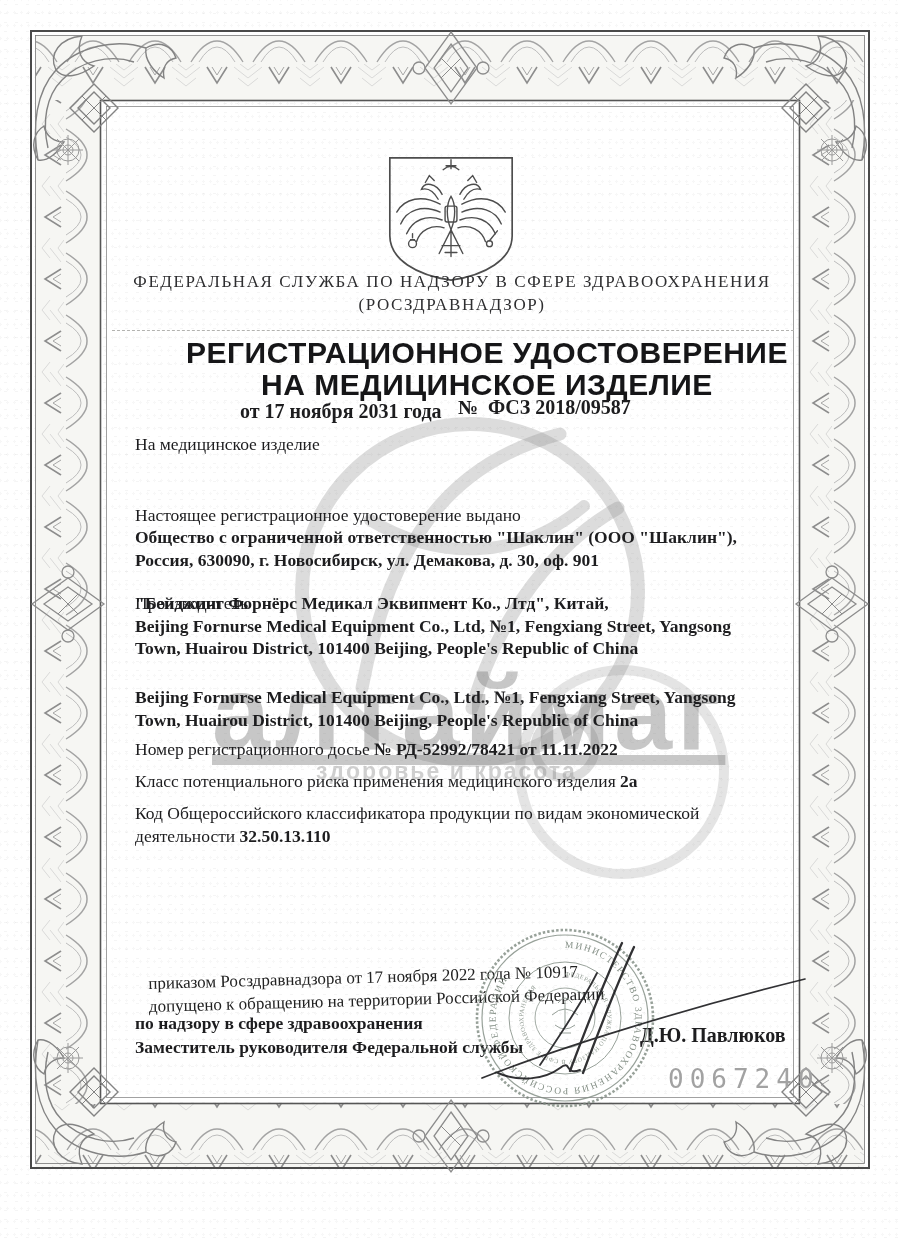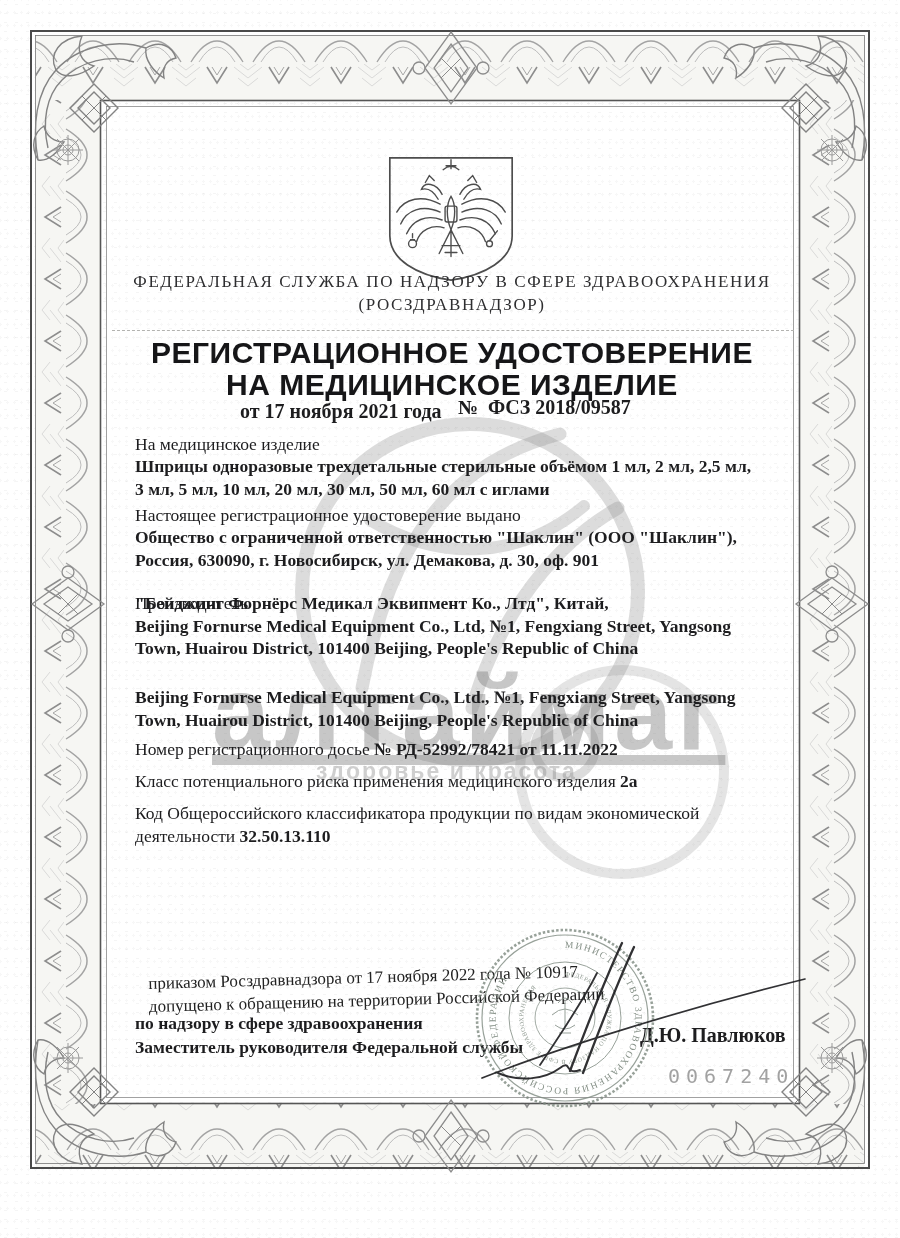--- a/index.html
+++ b/index.html
@@ -17,33 +17,33 @@
   .wm-brand{left:212px;top:654px;font-family:"Liberation Sans",sans-serif;
     font-weight:bold;font-size:104px;letter-spacing:5px;color:rgba(122,122,122,.42);text-decoration:underline;}
   .wm-tagline{left:316px;top:758px;font-family:"Liberation Sans",sans-serif;
     font-weight:bold;font-size:23px;letter-spacing:2px;color:rgba(134,134,134,.40);}
   
   .content{left:0;top:0;width:900px;height:1238px;z-index:3;}
   .center{left:108px;width:688px;text-align:center;}
   .agency{font-size:17px;letter-spacing:1.6px;color:#2e2e30;}
   .sep{left:112px;width:682px;border-top:1px dashed #b3b3b0;height:0;}
   .title{font-family:"Liberation Sans",sans-serif;font-weight:bold;font-size:30px;
-    letter-spacing:.5px;color:#161618;}
+    letter-spacing:.5px;color:#161618;margin-left:35px;}
   .date-b{font-weight:bold;font-size:20px;}
   .num{white-space:pre;}
   .para{left:135px;width:658px;font-size:17.5px;line-height:22.5px;}
   .lbl{font-weight:normal;}
   .val{font-weight:bold;}
   .preline{white-space:pre-line;}
   .order{left:148px;width:520px;font-size:17px;line-height:23px;
     transform:rotate(-1.6deg);transform-origin:left top;color:#222;}
   .signer-title{left:135px;width:480px;font-weight:bold;font-size:17.5px;line-height:23.5px;}
   .signer-name{left:640px;top:1024px;font-weight:bold;font-size:20px;text-align:right;}
   .serial{left:668px;top:1064px;font-family:"DejaVu Sans Mono",monospace;
-    font-size:20px;letter-spacing:6px;color:#a2a2a2;}
+    font-size:26px;letter-spacing:6px;color:#a2a2a2;}
   .stamp-svg{left:420px;top:903px;z-index:4;}
 </style>
 </head>
 <body>
 
 <div class="abs texture"></div>
 
 <svg class="abs border-svg" width="900" height="1238" viewBox="0 0 900 1238">
   <defs>
     <pattern id="bandH" width="62" height="64" patternUnits="userSpaceOnUse">
@@ -151,26 +151,24 @@
   </svg>
 
   <div class="abs center agency" style="top:272px">ФЕДЕРАЛЬНАЯ СЛУЖБА ПО НАДЗОРУ В СФЕРЕ ЗДРАВООХРАНЕНИЯ</div>
   <div class="abs center agency" style="top:295px">(РОСЗДРАВНАДЗОР)</div>
 
   <div class="abs sep" style="top:330px"></div>
 
   <div class="abs center title" style="top:336px">РЕГИСТРАЦИОННОЕ УДОСТОВЕРЕНИЕ</div>
   <div class="abs center title" style="top:368px">НА МЕДИЦИНСКОЕ ИЗДЕЛИЕ</div>
 
-  <div class="abs date-b" style="left:240px;top:400px">от 17 ноября 2021 года</div>
+  <div class="abs date-b" style="left:240px;top:400px">от 17 ноября 2031 года</div>
   <div class="abs date-b num" style="left:458px;top:396px">№  ФСЗ 2018/09587</div>
 
   <div class="abs para lbl" style="top:433px">На медицинское изделие</div>
-  <div class="abs para val preline" style="top:455px">Шприцы одноразовые трехдетальные стерильные объёмом 1 мл, 2 мл, 2,5 мл,
-3 мл, 5 мл, 10 мл, 20 мл, 30 мл, 50 мл, 60 мл с иглами</div>
 
   <div class="abs para lbl" style="top:504px">Настоящее регистрационное удостоверение выдано</div>
   <div class="abs para val preline" style="top:526px">Общество с ограниченной ответственностью "Шаклин" (ООО "Шаклин"),
 Россия, 630090, г. Новосибирск, ул. Демакова, д. 30, оф. 901</div>
 
   <div class="abs para lbl" style="top:592px">Производитель</div>
   <div class="abs para val preline" style="top:592px">"Бейджинг Форнёрс Медикал Эквипмент Ко., Лтд", Китай,
 Beijing Fornurse Medical Equipment Co., Ltd, №1, Fengxiang Street, Yangsong
 Town, Huairou District, 101400 Beijing, People's Republic of China</div>
 

